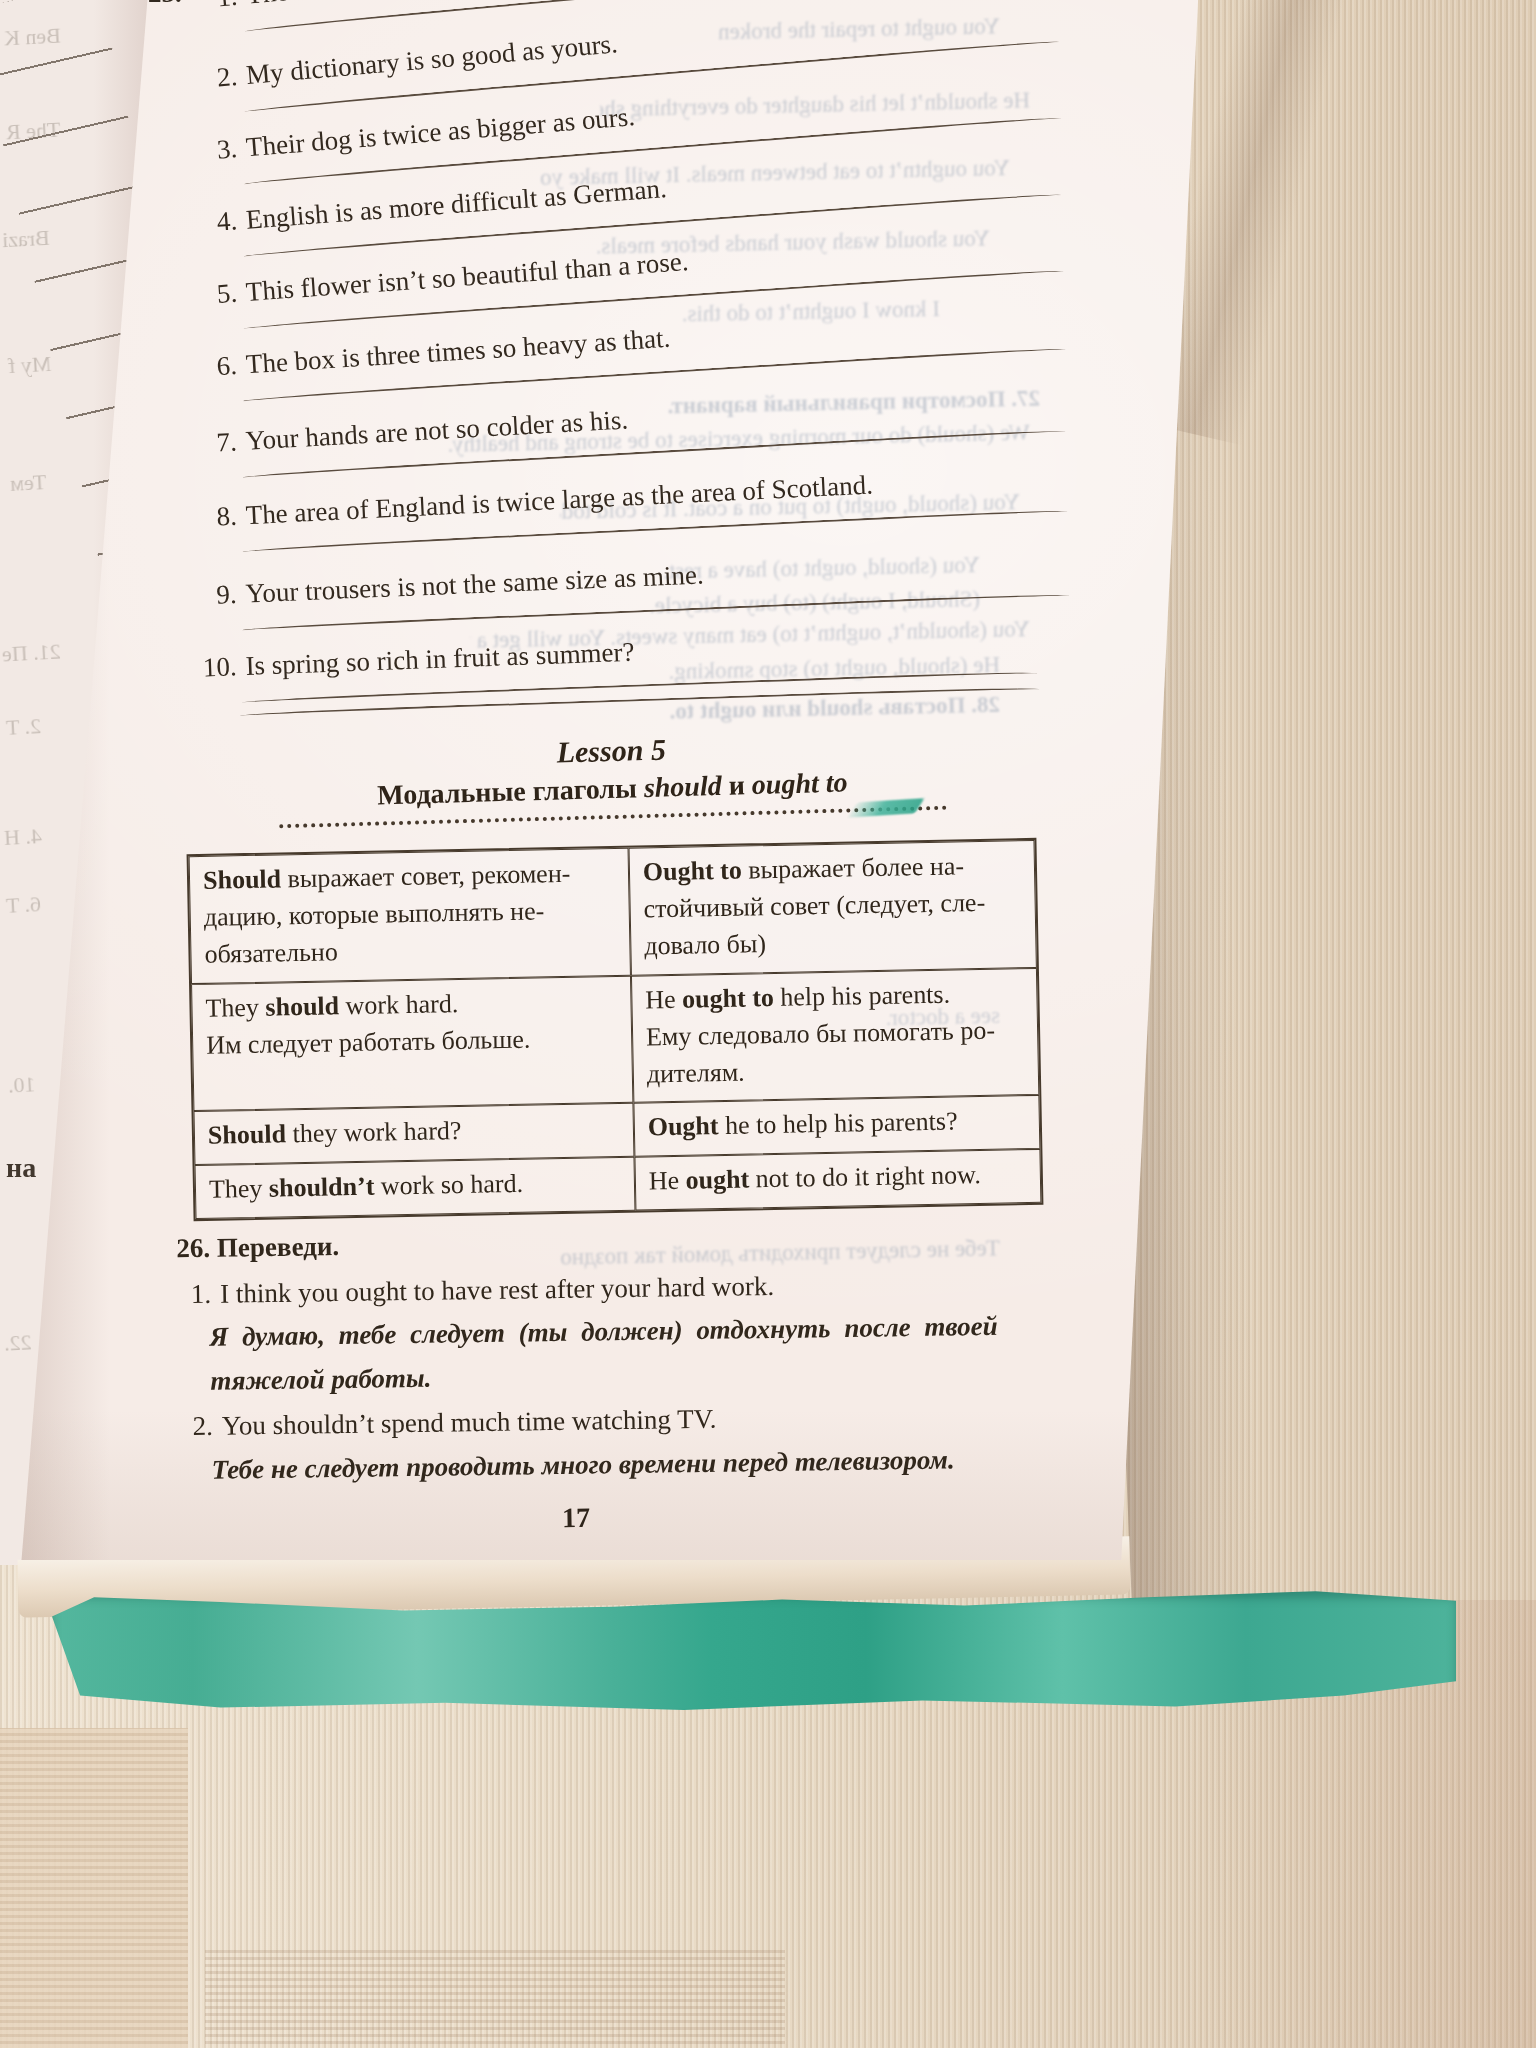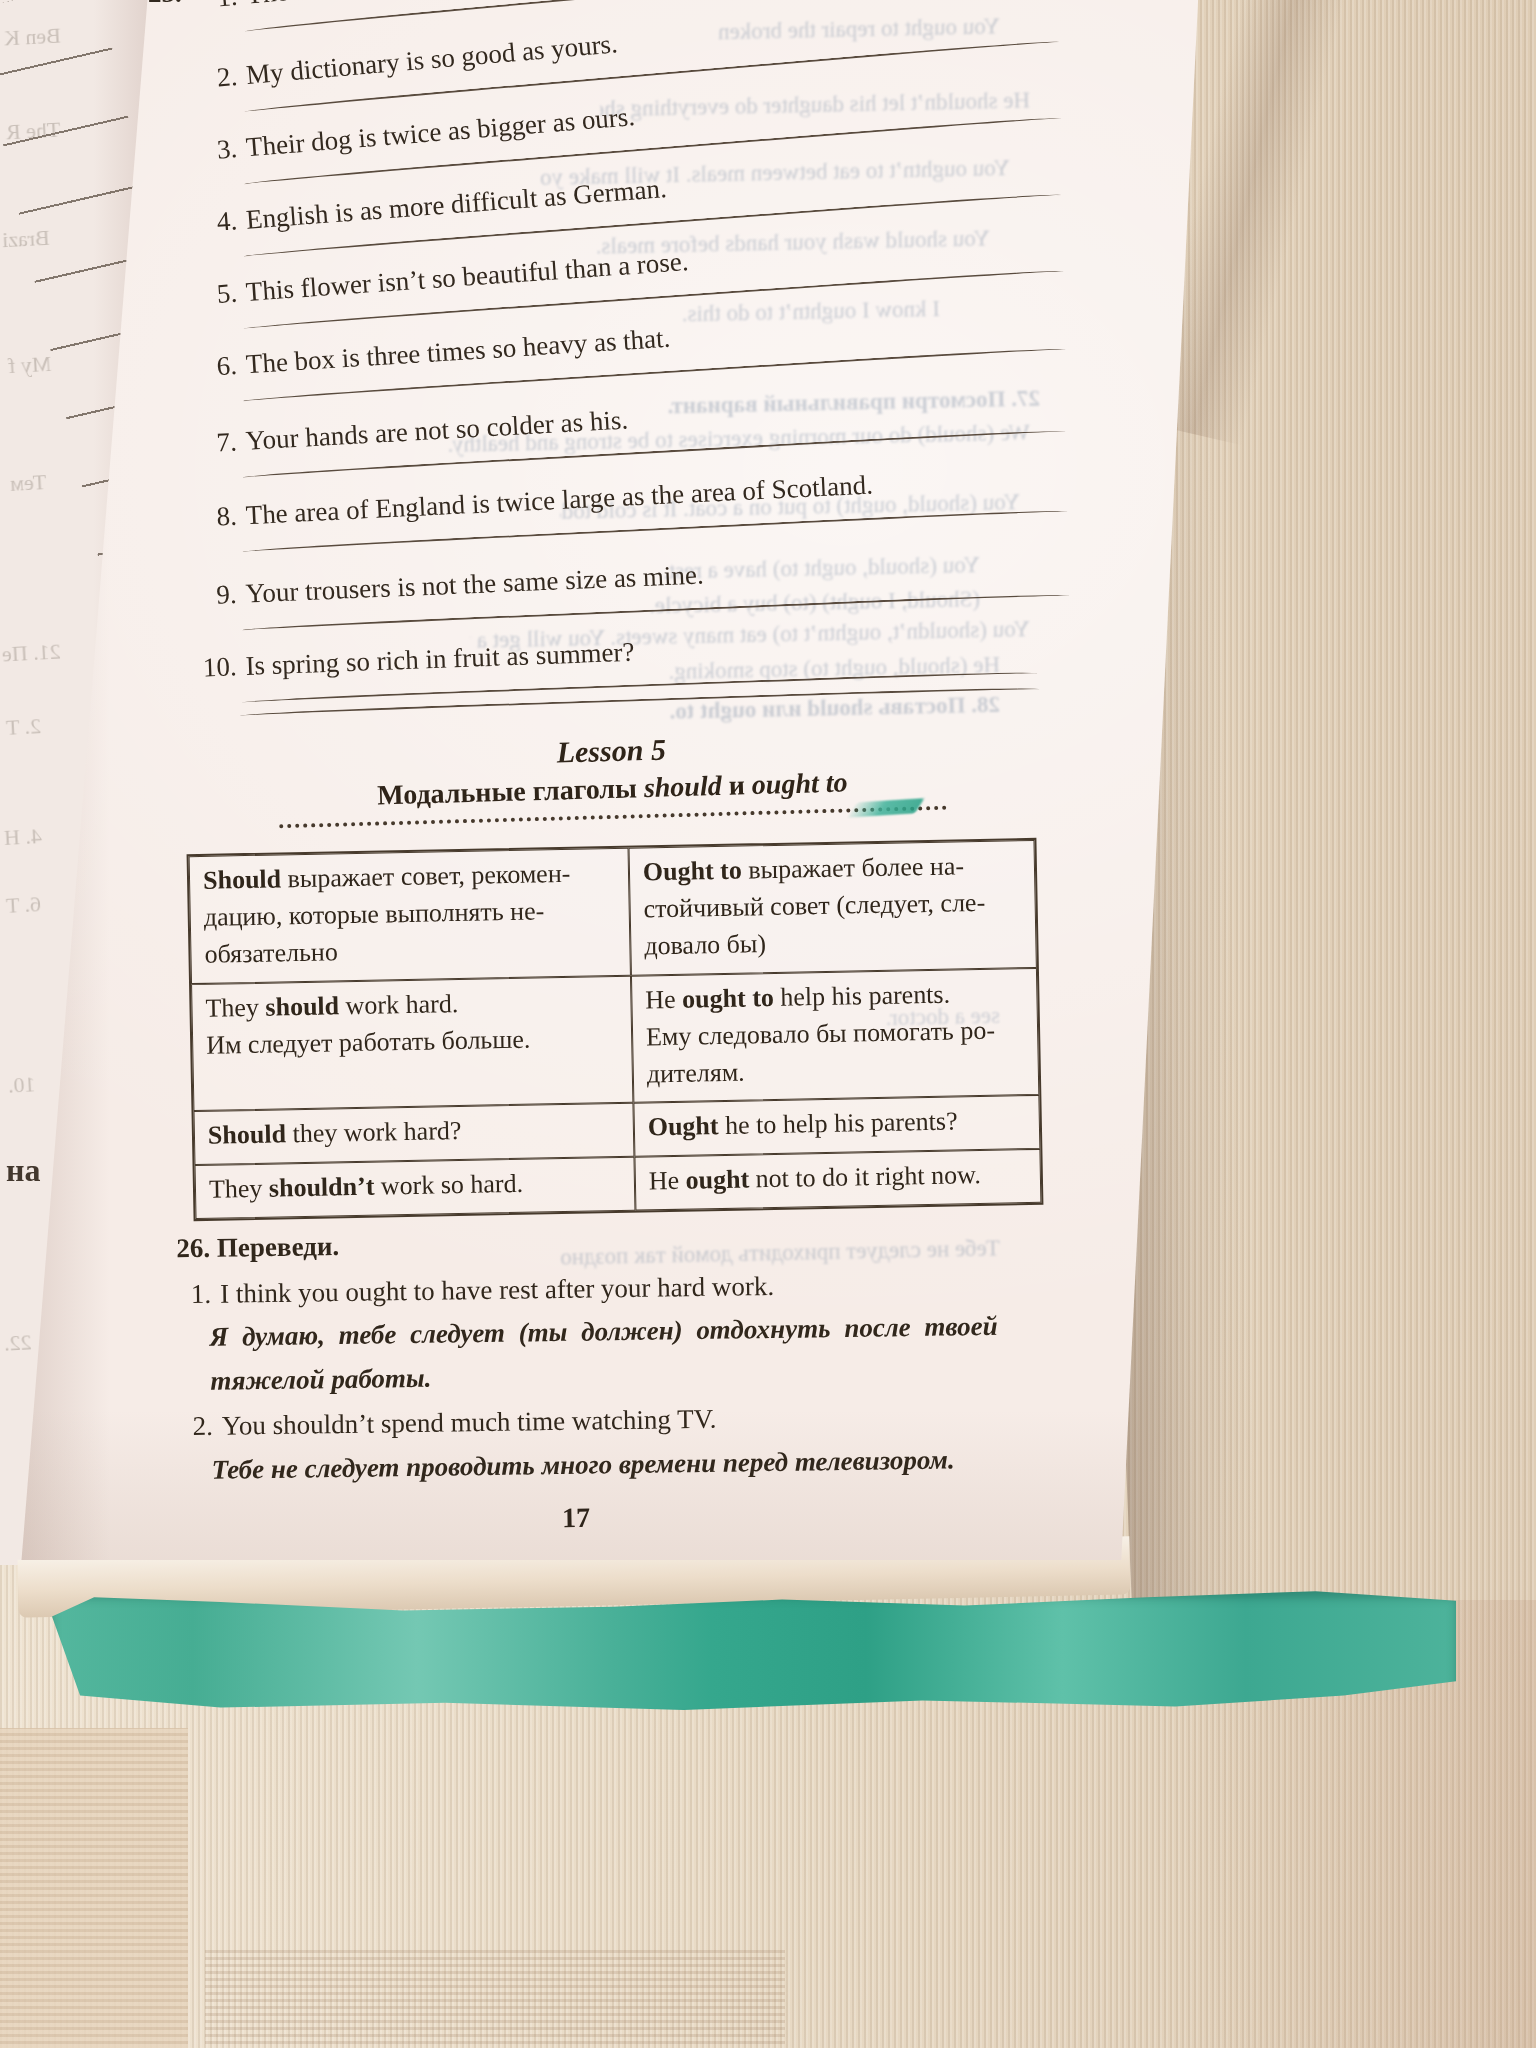--- a/index.html
+++ b/index.html
@@ -23,21 +23,21 @@
     transform:rotate(-2.4deg);
     background:linear-gradient(90deg,rgba(92,66,52,.30),rgba(92,66,52,.08) 55%,rgba(0,0,0,0));}
   
   .prev-page{position:absolute;left:0;top:0;width:170px;height:1565px;z-index:1;
     background:linear-gradient(90deg,#f2e9e4 0 55%,#e2d4ce 86%,#cdbcb5 100%);}
   .prev-lines{position:absolute;left:-28px;top:10px;width:128px;height:1560px;
     transform:rotate(-13deg);transform-origin:left top;
     background:repeating-linear-gradient(to bottom,rgba(0,0,0,0) 0 68px,#5d5044 68px 70px);opacity:.75;}
   .pf{position:absolute;font-size:22px;color:#8d8378;opacity:.4;transform:scaleX(-1) rotate(3deg);
     filter:blur(.6px);white-space:nowrap;}
-  .pf-solid{position:absolute;font-size:32px;font-weight:bold;color:#43382e;white-space:nowrap;}
+  .pf-solid{position:absolute;font-size:28px;font-weight:bold;color:#43382e;white-space:nowrap;}
   
   .stack{position:absolute;left:18px;top:1548px;width:1112px;height:58px;z-index:1;
     transform:rotate(-1.2deg);border-radius:0 0 8px 8px;
     background:linear-gradient(#f7f0e6 0,#ecddca 55%,#dcc9b2 100%);}
   .teal{position:absolute;left:52px;top:1590px;width:1404px;height:120px;z-index:3;
     background:linear-gradient(90deg,#54b79e 0%,#46ad93 10%,#74c8b3 26%,#49b098 40%,#35a78d 47%,#2ea086 58%,#5fc1a9 72%,#3da891 85%,#4db39b 100%);
     clip-path:polygon(0 22%,3% 6%,12% 10%,25% 17%,40% 14%,52% 8%,65% 13%,78% 6%,90% 1%,100% 9%,100% 76%,92% 88%,80% 97%,62% 92%,45% 100%,28% 94%,12% 98%,2% 88%);
     box-shadow:inset 0 8px 10px rgba(16,76,62,.35);
     filter:drop-shadow(0 10px 8px rgba(110,80,55,.30));}
   

